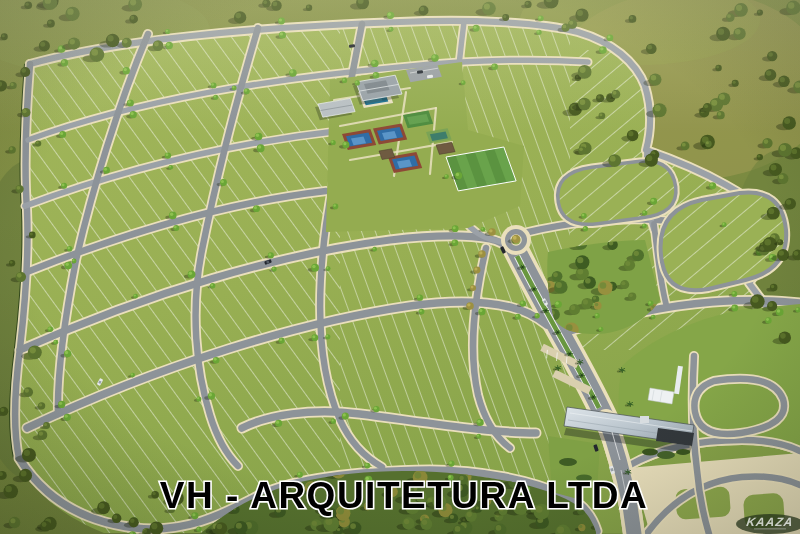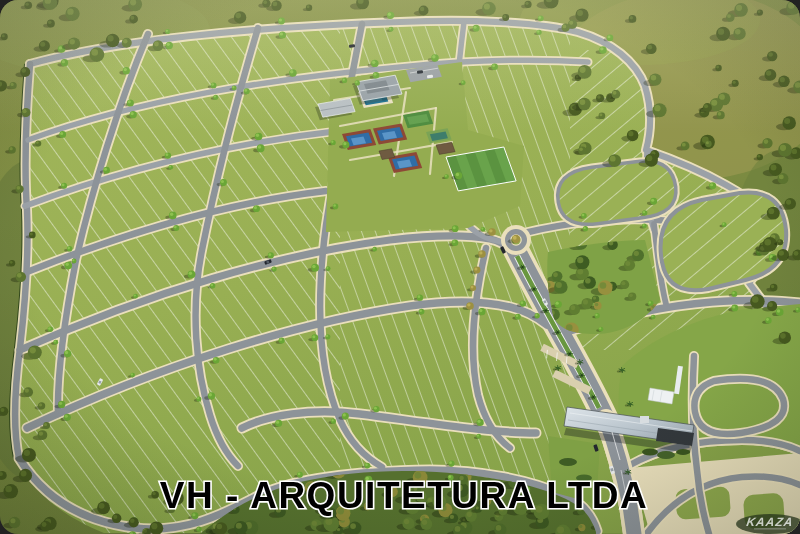--- a/index.html
+++ b/index.html
@@ -1,17 +1,17 @@
 <!DOCTYPE html>
 <html style="--walk: #eadfbc; --road: #8d9399; --roadfar: #9ba1a7; --capfill: #000000; --capstroke: #ffffff;"><head>
 <meta charset="utf-8">
 <style>
   html,body{margin:0;padding:0;background:#222;}
   .stage{position:relative;width:800px;height:534px;overflow:hidden;
-         font-family:"Liberation Sans", sans-serif;border-radius:18px;}
+         font-family:"Liberation Sans", sans-serif;}
   svg{display:block}
   .rw{fill:none;stroke:var(--walk,#eadfbc);stroke-linecap:round;stroke-linejoin:round}
   .ra{fill:none;stroke:var(--road,#8d9399);stroke-linecap:round;stroke-linejoin:round}
   .ra.far{stroke:var(--roadfar,#9ba1a7)}
   .clubpath{fill:none;stroke:#e9e0c0;stroke-width:2.2;opacity:.85;stroke-linecap:round}
   .caption-text{font-weight:bold;font-size:37px;letter-spacing:1.5px;
     fill:var(--capfill,#000);stroke:var(--capstroke,#fff);stroke-width:3.2px;
     paint-order:stroke;text-anchor:middle}
   .watermark-text{font-weight:bold;font-style:italic;font-size:12px;letter-spacing:1px;
     fill:#e3e6e2;opacity:.85;text-anchor:middle}

